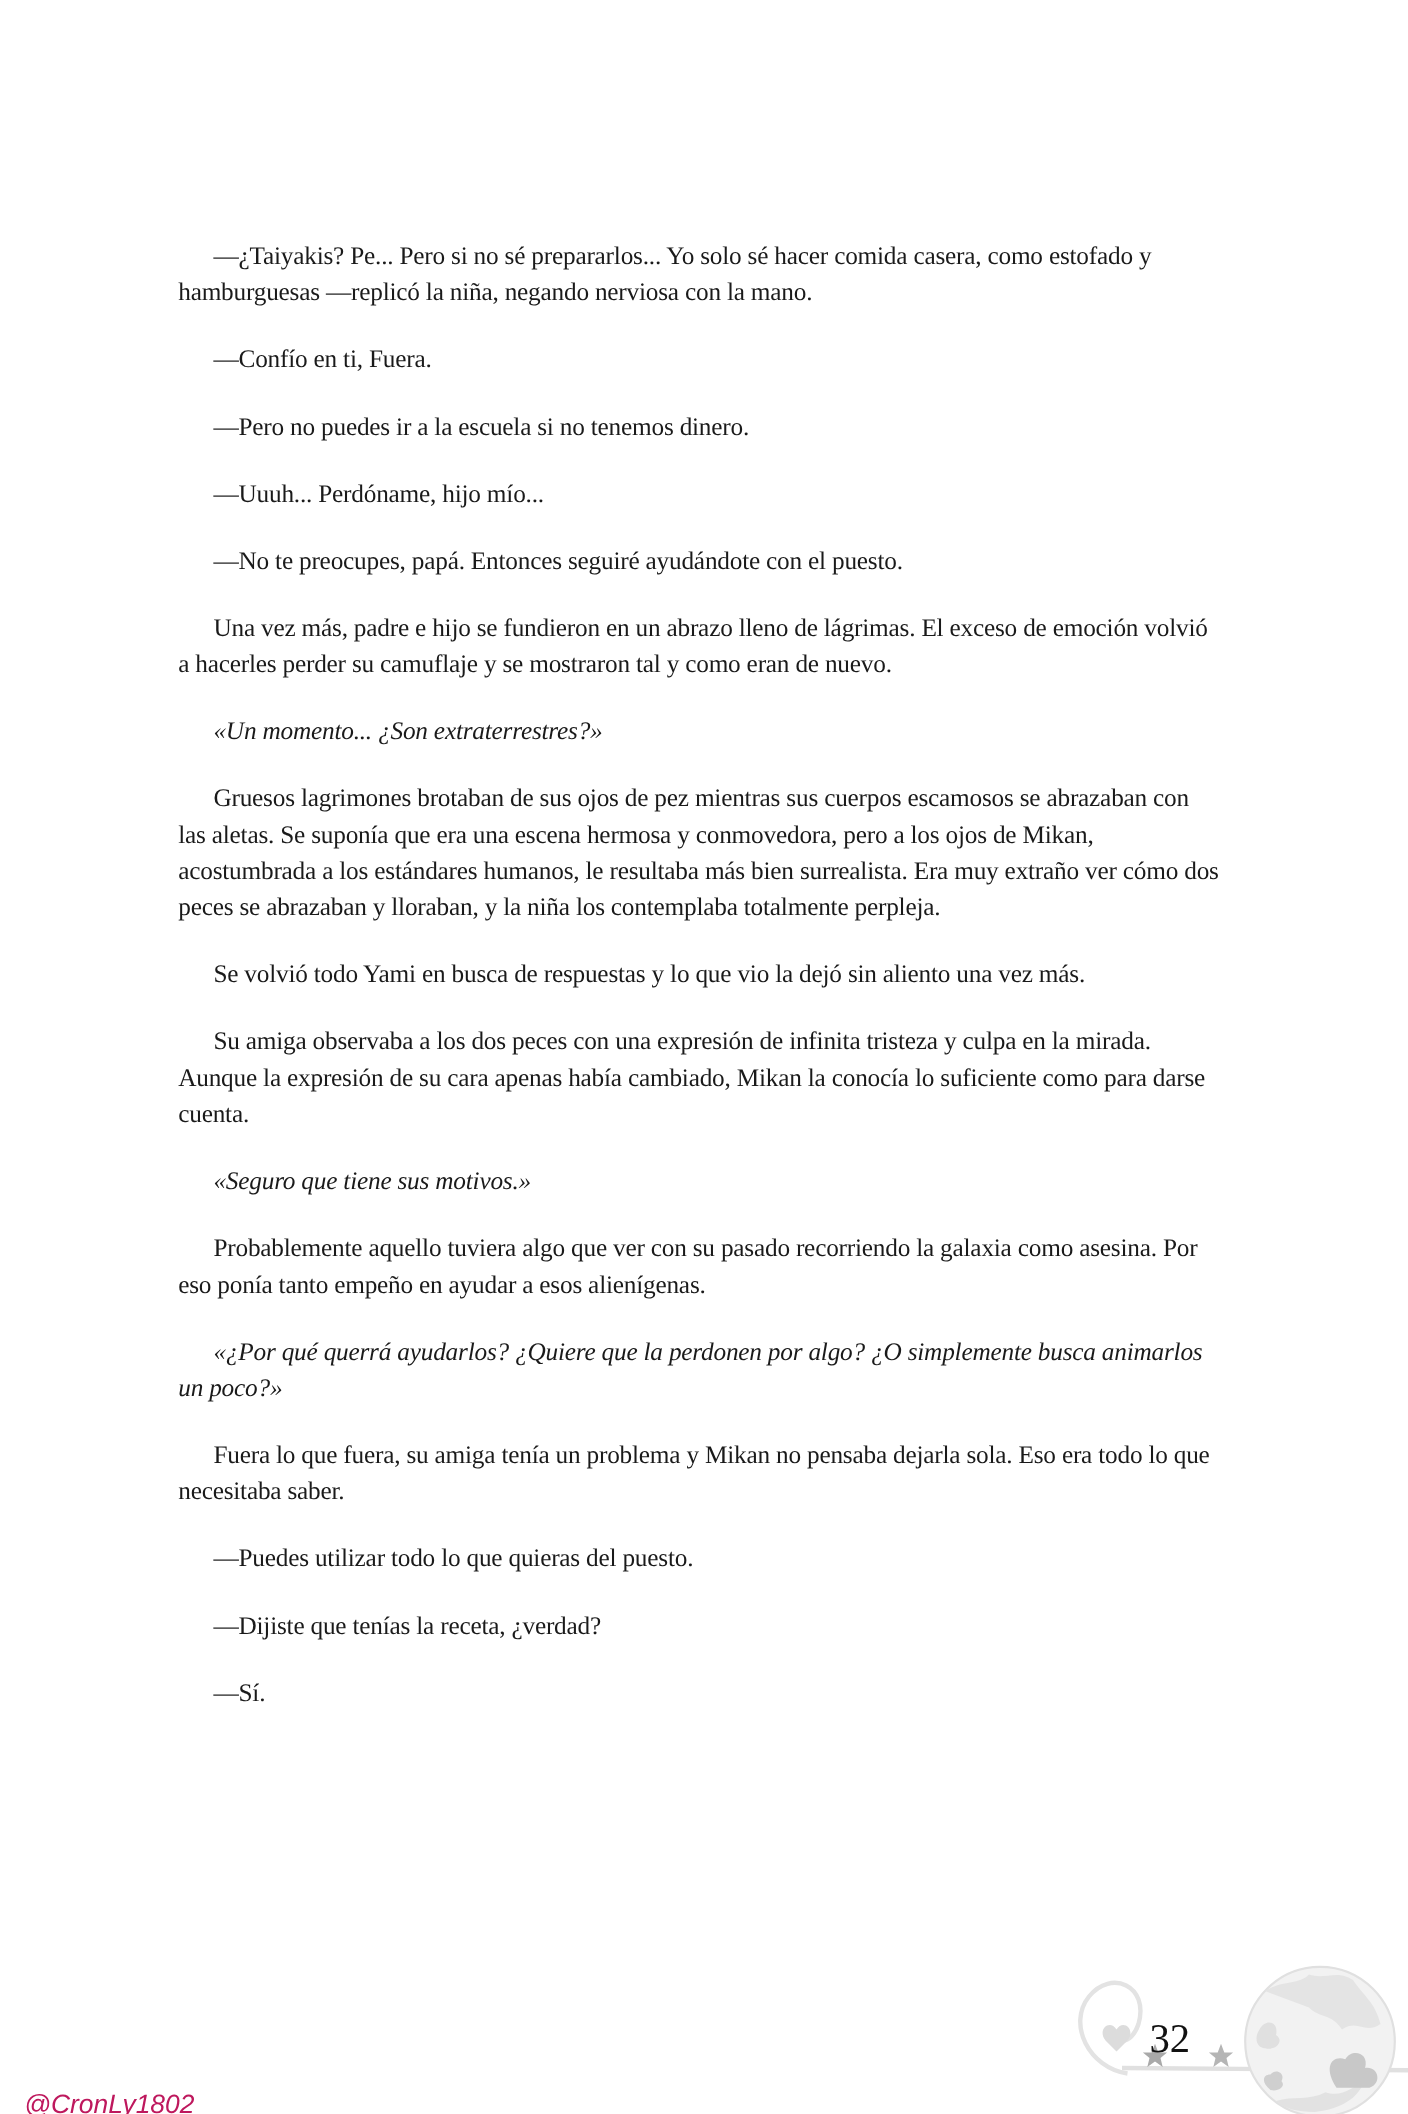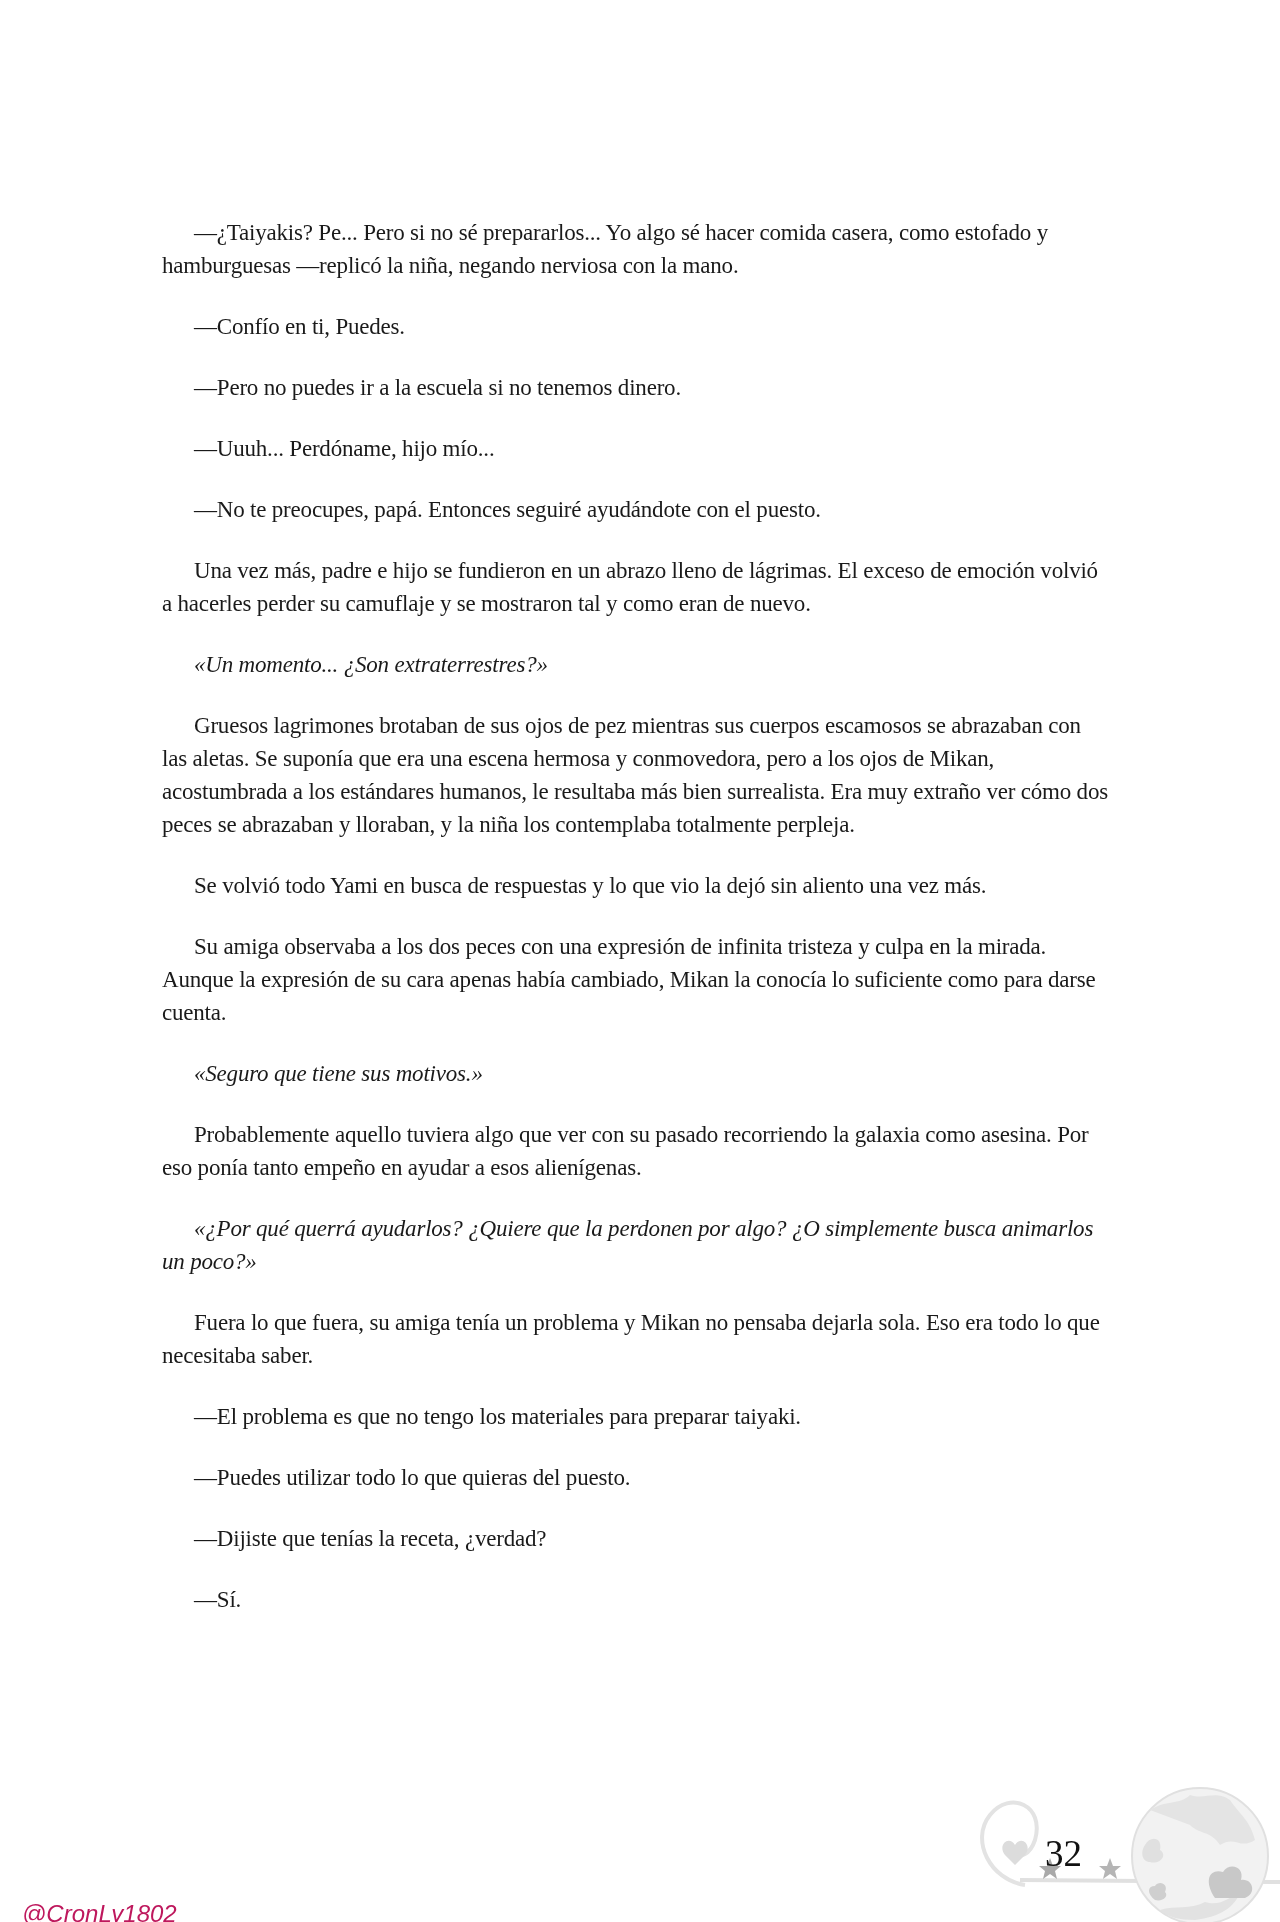--- a/index.html
+++ b/index.html
@@ -12,35 +12,34 @@
   .watermark { position:absolute; left:22px; top:1900px; font-family:"Liberation Sans", sans-serif;
        font-style:italic; font-size:24px; color:#be185d; }
   .footer-deco { position:absolute; left:950px; top:1770px; width:330px; height:152px; }
   .pagenum { position:absolute; left:1045px; top:1832px; font-size:37px; color:#111;
        font-family:"Liberation Serif", serif; }
 </style>
 </head>
 <body>
 
 <div class="page">
-  <p class="p">—¿Taiyakis? Pe... Pero si no sé prepararlos... Yo algo sé hacer comida casera, como estofado y hamburguesas —replicó la niña, negando nerviosa con la mano.</p>
-  <p class="p">—Confío en ti, Puedes.</p>
+  <p class="p">—¿Taiyakis? Pe... Pero si no sé prepararlos... Yo solo sé hacer comida casera, como estofado y hamburguesas —replicó la niña, negando nerviosa con la mano.</p>
+  <p class="p">—Confío en ti, Fuera.</p>
   <p class="p">—Pero no puedes ir a la escuela si no tenemos dinero.</p>
   <p class="p">—Uuuh... Perdóname, hijo mío...</p>
   <p class="p">—No te preocupes, papá. Entonces seguiré ayudándote con el puesto.</p>
   <p class="p">Una vez más, padre e hijo se fundieron en un abrazo lleno de lágrimas. El exceso de emoción volvió a hacerles perder su camuflaje y se mostraron tal y como eran de nuevo.</p>
   <p class="p it">«Un momento... ¿Son extraterrestres?»</p>
   <p class="p">Gruesos lagrimones brotaban de sus ojos de pez mientras sus cuerpos escamosos se abrazaban con las aletas. Se suponía que era una escena hermosa y conmovedora, pero a los ojos de Mikan, acostumbrada a los estándares humanos, le resultaba más bien surrealista. Era muy extraño ver cómo dos peces se abrazaban y lloraban, y la niña los contemplaba totalmente perpleja.</p>
   <p class="p">Se volvió todo Yami en busca de respuestas y lo que vio la dejó sin aliento una vez más.</p>
   <p class="p">Su amiga observaba a los dos peces con una expresión de infinita tristeza y culpa en la mirada. Aunque la expresión de su cara apenas había cambiado, Mikan la conocía lo suficiente como para darse cuenta.</p>
   <p class="p it">«Seguro que tiene sus motivos.»</p>
   <p class="p">Probablemente aquello tuviera algo que ver con su pasado recorriendo la galaxia como asesina. Por eso ponía tanto empeño en ayudar a esos alienígenas.</p>
   <p class="p it">«¿Por qué querrá ayudarlos? ¿Quiere que la perdonen por algo? ¿O simplemente busca animarlos un poco?»</p>
   <p class="p">Fuera lo que fuera, su amiga tenía un problema y Mikan no pensaba dejarla sola. Eso era todo lo que necesitaba saber.</p>
-  <p class="p">—El problema es que no tengo los materiales para preparar taiyaki.</p>
   <p class="p">—Puedes utilizar todo lo que quieras del puesto.</p>
   <p class="p">—Dijiste que tenías la receta, ¿verdad?</p>
   <p class="p">—Sí.</p>
 </div>
 
 <div class="watermark">@CronLy1802</div>
 
 <svg class="footer-deco" viewBox="0 0 330 152">
 
   <path d="M75 115 C 40 110, 20 70, 40 45 C 60 20, 95 35, 85 70 C 80 85, 70 88, 62 85" fill="none" stroke="#e3e3e3" stroke-width="4"></path>

